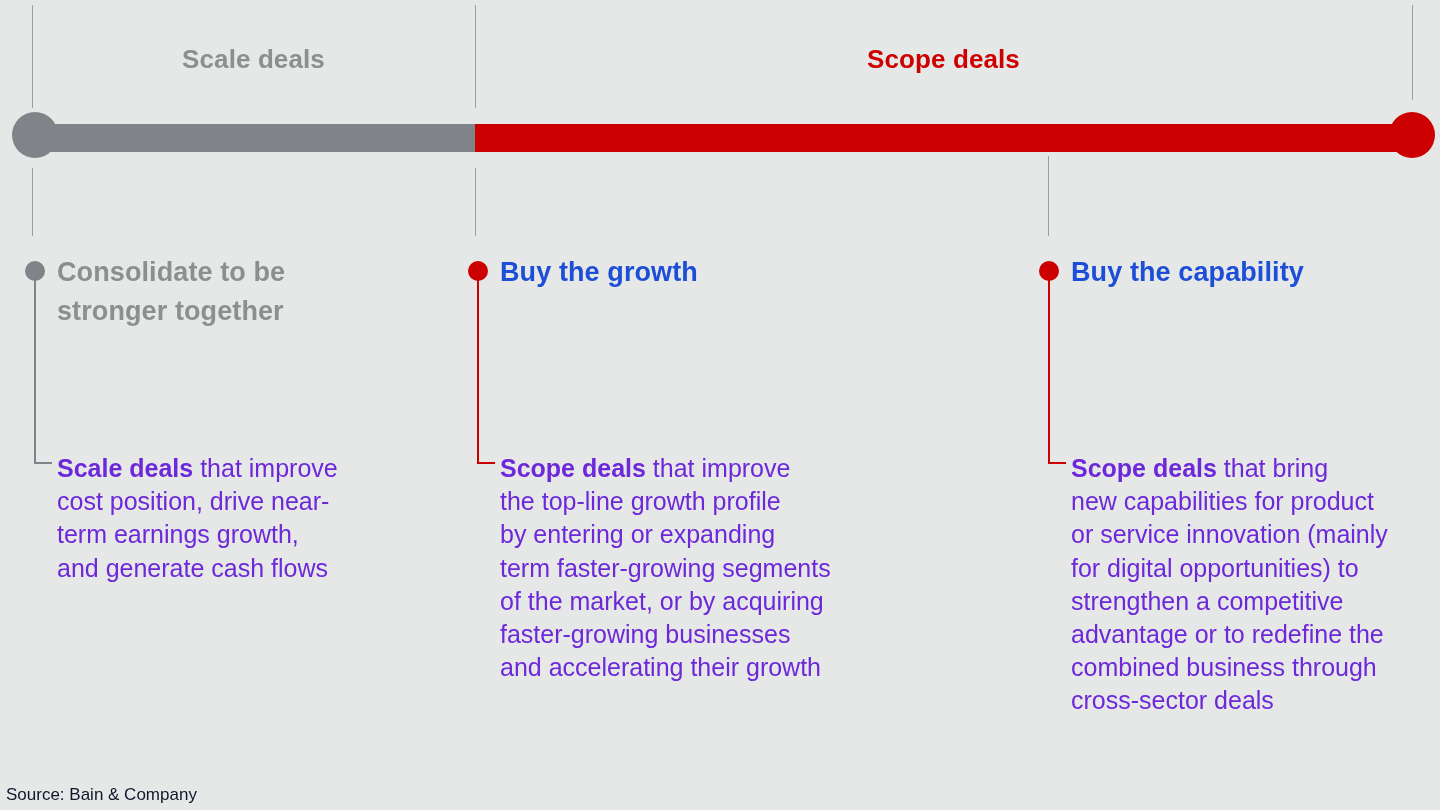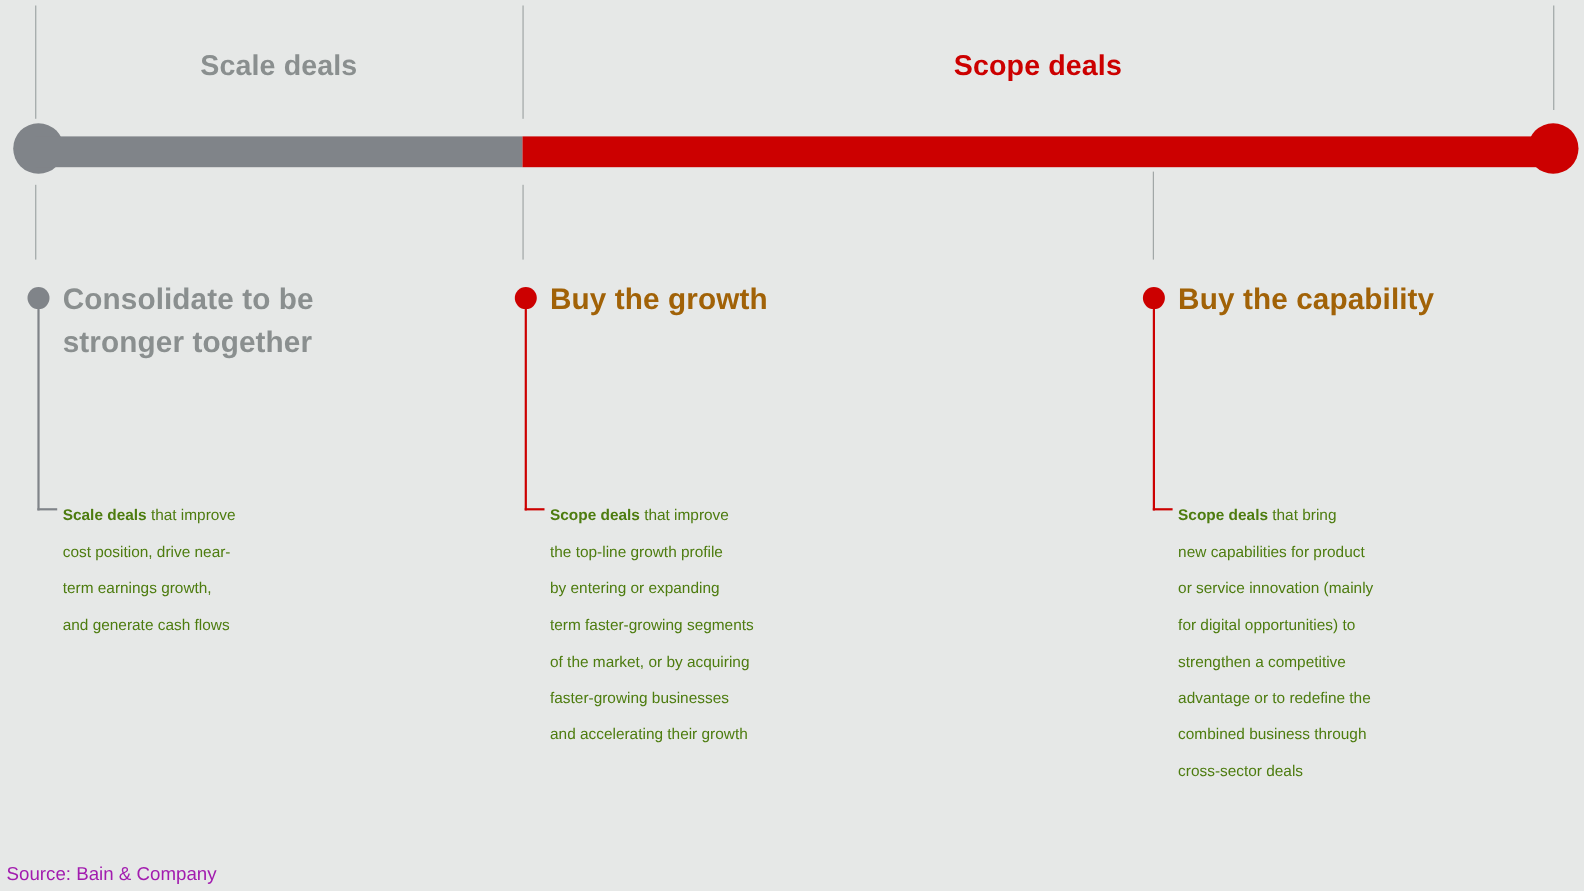--- a/index.html
+++ b/index.html
@@ -103,46 +103,46 @@
   }
   .foot {
     position: absolute;
     height: 2px;
     width: 18px;
   }
 
   .body-text {
     position: absolute;
     top: 452px;
-    font-size: 14px;
+    font-size: 25px;
     line-height: 33.2px;
-    color: #4d7c0f;
+    color: #6d28d9;
     white-space: pre-line;
   }
   .body-text b { font-weight: bold; }
 
   
   .theme-grey .node-dot  { background: #808489; }
   .theme-grey .node-heading { color: #8a8f8f; }
   .theme-grey .stem,
   .theme-grey .foot { background: #808489; }
 
   
   .theme-red .node-dot  { background: #cc0000; }
-  .theme-red .node-heading { color: #a16207; }
+  .theme-red .node-heading { color: #1d4ed8; }
   .theme-red .stem,
   .theme-red .foot { background: #cc0000; }
 
   
   .source {
     position: absolute;
     left: 6px;
     top: 785px;
     font-size: 17px;
-    color: #a21caf;
+    color: #0f172a;
     white-space: nowrap;
   }
 </style>
 </head>
 <body>
 
 <div class="canvas">
 
   <div class="guide g1"></div>
   <div class="guide g2"></div>

